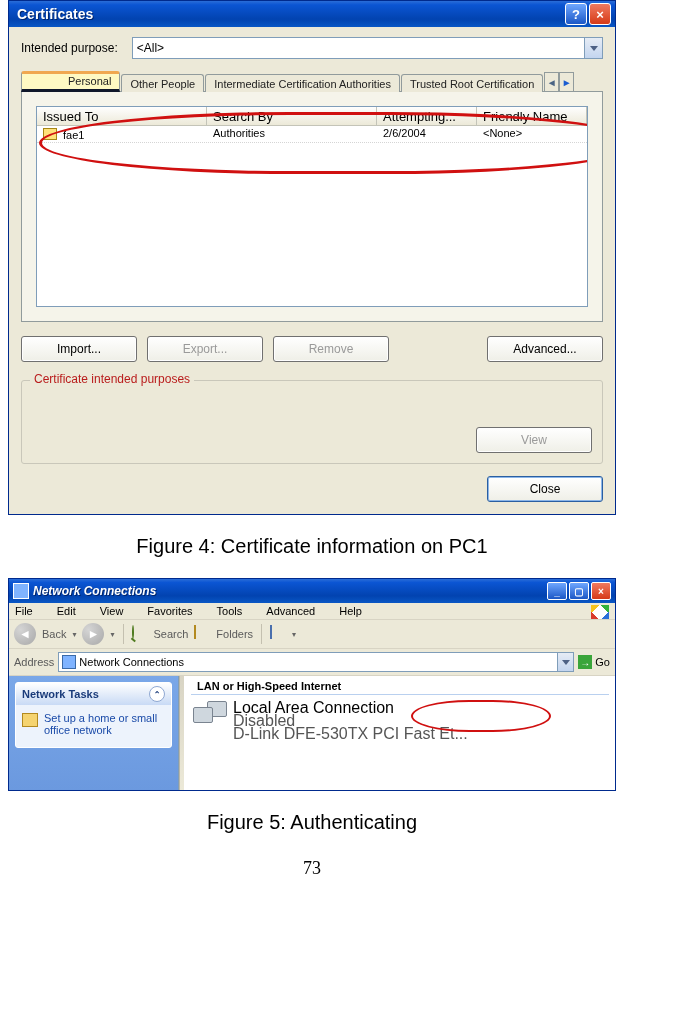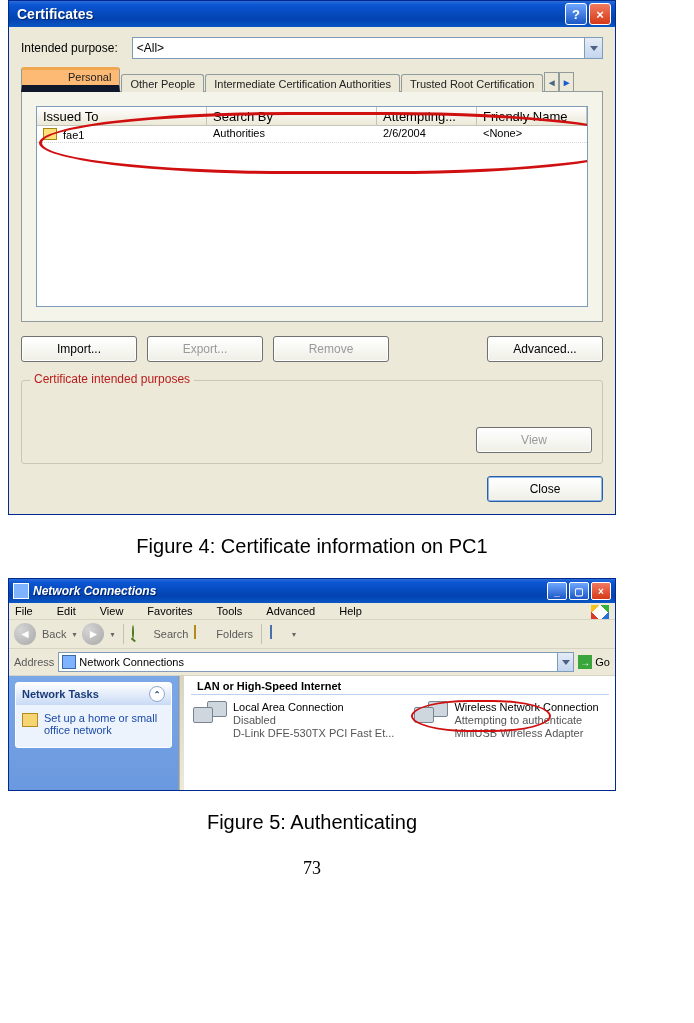--- a/index.html
+++ b/index.html
@@ -112,22 +112,22 @@
     font-size: 11px;
     border-top-left-radius: 3px;
     border-top-right-radius: 3px;
     margin-right: 1px;
     position: relative;
     top: 1px;
     color: #222;
     white-space: nowrap;
   }
   .tab.active {
-    background: #fdba74;
-    border-bottom: 7px solid #0f172a;
+    background: #fef9c3;
+    border-bottom: 3px solid #0f172a;
     border-top: 3px solid #f0a850;
     padding-top: 1px;
     z-index: 2;
     padding-left: 46px;
   }
   .tab-scroll {
     width: 13px;
     height: 18px;
     border: 1px solid #919b9c;
     background: #ece9d8;
@@ -519,21 +519,21 @@
   .conn-ic .mon1,
   .conn-ic .mon2 {
     position: absolute;
     width: 18px; height: 14px;
     background: #cfd7de;
     border: 1px solid #7a8490;
     border-radius: 2px;
   }
   .conn-ic .mon1 { left: 0; top: 6px; }
   .conn-ic .mon2 { left: 14px; top: 0; }
-  .conn-text { font-size: 11px; line-height: 13px; color: #000; }
+  .conn-text { font-size: 16px; line-height: 13px; color: #000; }
   .conn-text .sub { color: #555; }
 
   .red-ellipse2 {
     position: absolute;
     left: 226px;
     top: 24px;
     width: 136px;
     height: 28px;
     border: 2px solid #d01010;
     border-radius: 50% / 60%;
@@ -694,31 +694,20 @@
             <div class="conn-ic">
                 <div class="mon2"></div>
                 <div class="mon1"></div>
               </div>
             <div class="conn-text">
               <div>Local Area Connection</div>
               <div class="sub">Disabled</div>
               <div class="sub">D-Link DFE-530TX PCI Fast Et...</div>
             </div>
           </div>
-          <div class="conn-item">
-            <div class="conn-ic">
-                <div class="mon2"></div>
-                <div class="mon1"></div>
-              </div>
-            <div class="conn-text">
-              <div>Wireless Network Connection</div>
-              <div class="sub">Attempting to authenticate</div>
-              <div class="sub">MiniUSB Wireless Adapter</div>
-            </div>
-          </div>
         </div>
         <div class="red-ellipse2"></div>
       </div>
     </div>
   </div>
 
   <div class="caption">Figure 5: Authenticating</div>
 
   <div class="pagenum">73</div>
 

